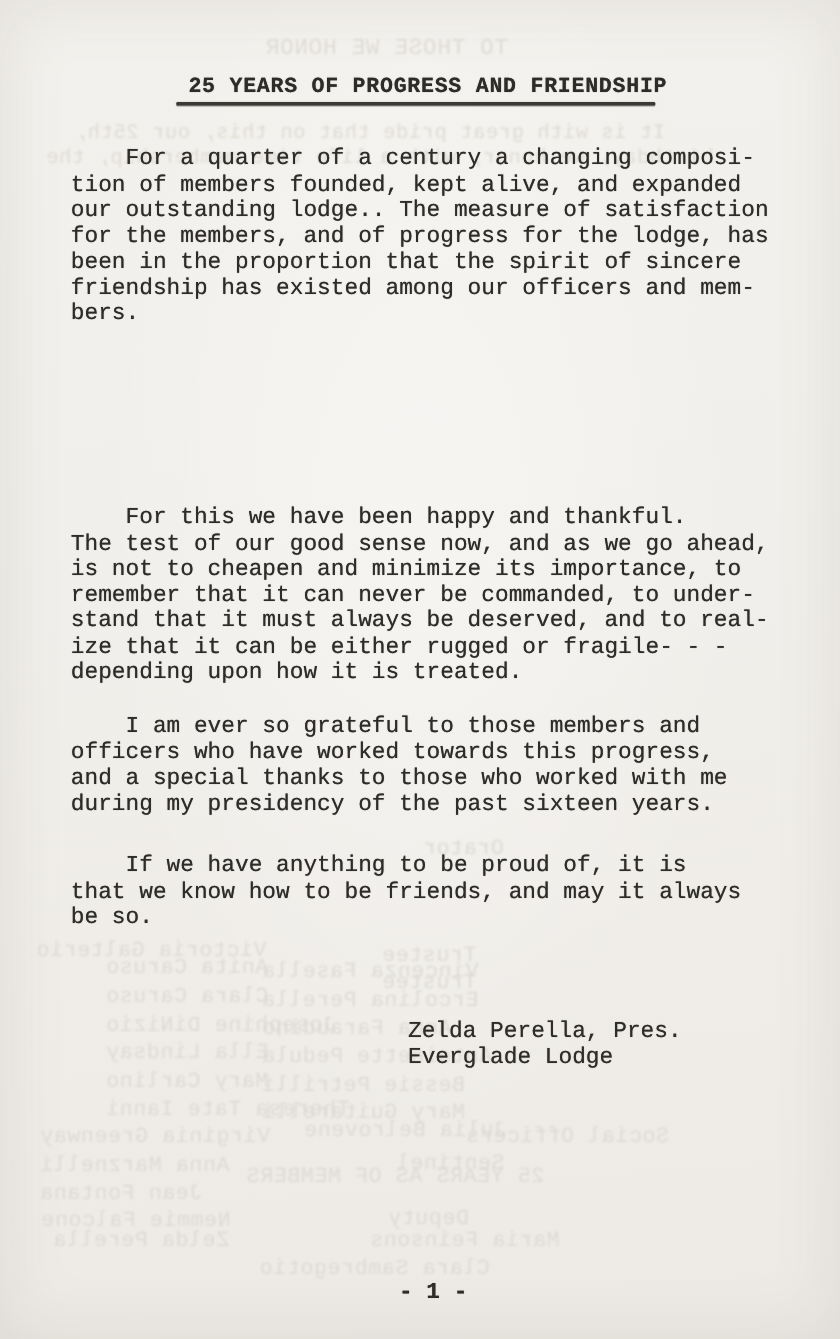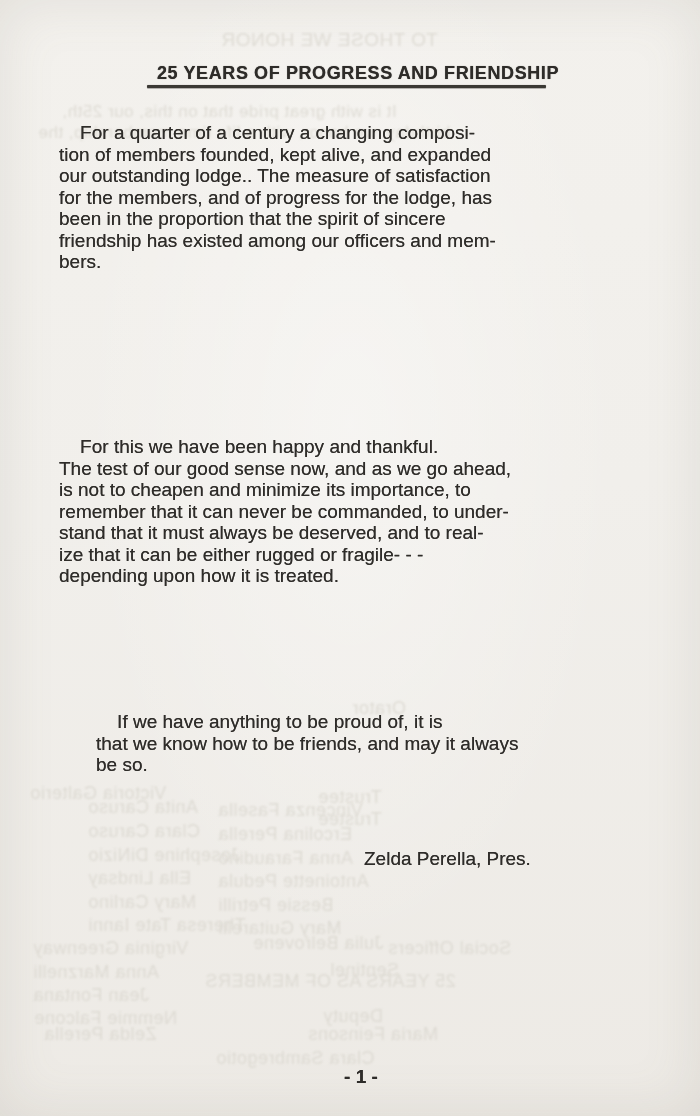--- a/index.html
+++ b/index.html
@@ -6,21 +6,21 @@
   .page{
     position:relative;
     width:700px;height:1116px;
     margin:0 auto;
     background:
       radial-gradient(ellipse at 50% 38%, rgba(255,255,255,.35) 0%, rgba(255,255,255,0) 55%),
       linear-gradient(176deg, #f3f1ed 0%, #f1efeb 45%, #edeae5 100%);
     background-color:var(--paper,#f1efeb);
     box-shadow:inset 0 0 55px rgba(120,113,100,.14);
     overflow:hidden;
-    font-family:Liberation Sans, sans-serif;
+    font-family:Liberation Mono, monospace;
     color:var(--ink,#2e2c29);
   }
   
   .bleed-layer{position:absolute;inset:0;opacity:.8;pointer-events:none;}
   .bleed-item{
     position:absolute;
     display:inline-block;
     transform:scaleX(-1);
     color:var(--bleed,#d9d6ce);
     filter:blur(1.1px);
@@ -41,25 +41,25 @@
     box-shadow:0 1px 0 rgba(59,57,52,.30), 0 0 1px rgba(59,57,52,.5);
   }
   .para{
     position:absolute;left:59px;
     font-size:19px;line-height:21.5px;
     white-space:pre;
     text-shadow:0 0 .65px rgba(46,44,41,.8);
   }
   .p1{top:122px;}
   .p2{top:309px;}
-  .p3{top:436px;}
+  .p3{top:421px;}
   .p4{top:595px;}
-  .p5{top:711px;margin-left:37px;}
+  .p5{top:711px;}
   .signature{
-    position:absolute;left:364px;top:848px;
+    position:absolute;left:340px;top:848px;
     font-size:19px;line-height:22px;
     text-shadow:0 0 .65px rgba(46,44,41,.8);
   }
   .footer{
     position:absolute;left:0;right:0;top:1066px;
     text-align:center;text-indent:22px;
     font-size:19px;font-weight:bold;
     text-shadow:0 0 .6px rgba(46,44,41,.8);
   }
 </style>
@@ -111,22 +111,27 @@
 been in the proportion that the spirit of sincere
 friendship has existed among our officers and mem-
 bers.</div>
   <div class="para p3">    For this we have been happy and thankful.
 The test of our good sense now, and as we go ahead,
 is not to cheapen and minimize its importance, to
 remember that it can never be commanded, to under-
 stand that it must always be deserved, and to real-
 ize that it can be either rugged or fragile- - -
 depending upon how it is treated.</div>
+  <div class="para p4">    I am ever so grateful to those members and
+officers who have worked towards this progress,
+and a special thanks to those who worked with me
+during my presidency of the past sixteen years.</div>
   <div class="para p5">    If we have anything to be proud of, it is
 that we know how to be friends, and may it always
 be so.</div>
 
   <div class="signature">
     <div>Zelda Perella, Pres.</div>
+    <div>Everglade Lodge</div>
   </div>
 
   <div class="footer">- 1 -</div>
 </div>
 
 </body></html>

